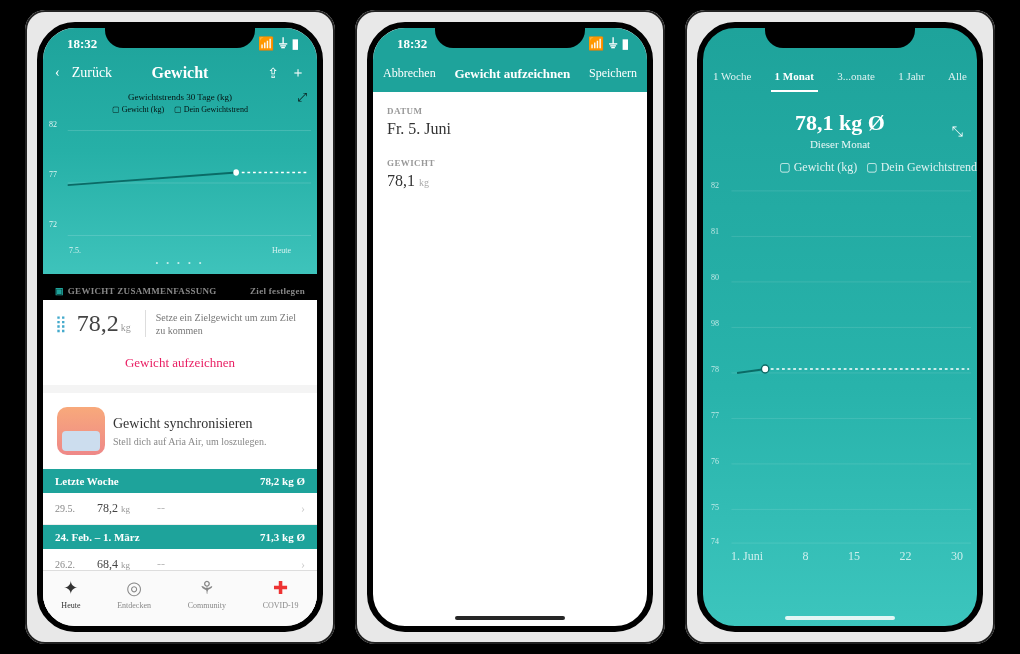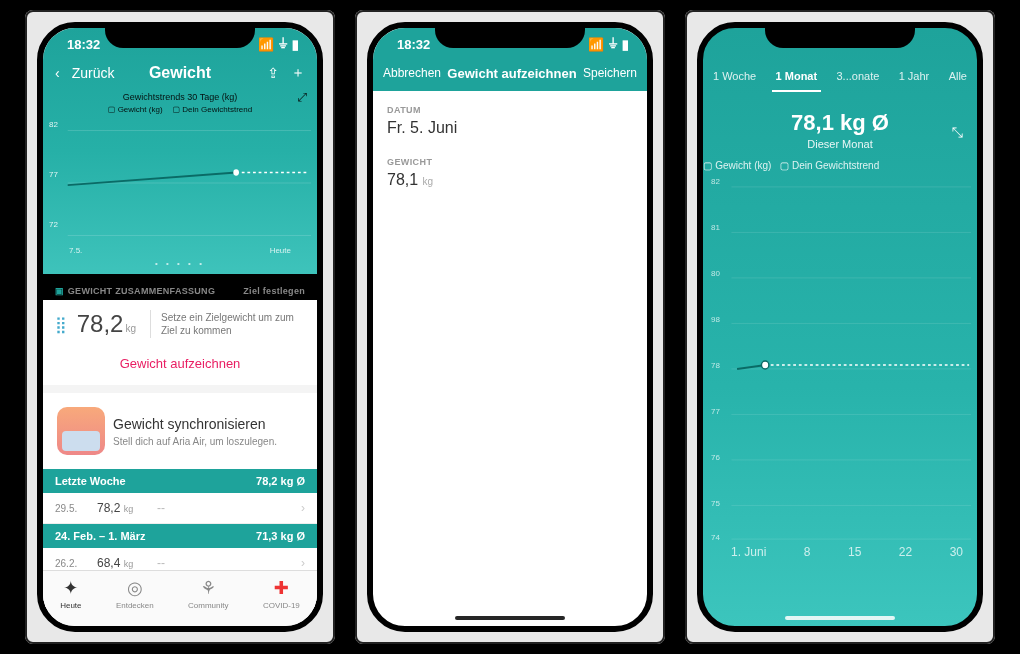--- a/index.html
+++ b/index.html
@@ -10,24 +10,25 @@
     justify-content: center;
     align-items: center;
     gap: 20px;
     width: 1020px;
     height: 654px;
   }
   .phone {
     width: 310px;
     height: 634px;
     background: #e8e8e8;
-    border-radius: 8px;
+    border-radius: 20px;
     padding: 12px;
     box-shadow: 0 0 0 2px #222 inset;
     position: relative;
+    font-family: Liberation Serif, serif;
   }
   .phone::before {
     content: "";
     position: absolute;
     top: 12px;
     left: 50%;
     transform: translateX(-50%);
     width: 150px;
     height: 26px;
     background: #000;
@@ -198,21 +199,21 @@
     display: flex;
     justify-content: space-between;
     padding: 6px 6px 0;
     font-size: 11px;
     color: #fff;
   }
   .tabs3 .t { padding: 4px 4px 8px; opacity: .85; }
   .tabs3 .t.active { font-weight: 700; border-bottom: 2px solid #fff; opacity: 1; }
   .big-val { text-align: center; margin: 18px 0 2px; font-size: 22px; font-weight: 600; color:#fff; position:relative;}
   .sub-val { text-align: center; font-size: 11px; color:#fff; opacity:.9; }
-  .legend3 { text-align: left; font-size: 10px; color:#fff; opacity:.85; margin: 10px 0 4px; }
+  .legend3 { text-align: right; font-size: 12px; color:#fff; opacity:.85; margin: 10px 0 4px; }
   .chart3 {
     height: 370px;
     position: relative;
     padding: 4px 6px 0;
   }
   .chart3 .grid-y { position:absolute; left:8px; color:#fff; opacity:.7; font-size:8px; }
   .chart-x3 { display: flex; justify-content: space-between; padding: 0 14px 6px 28px; font-size: 12px; color: #fff; opacity: .75; }
   .collapse { position:absolute; right:12px; top:0; font-size:14px; color:#fff; }
 </style>
 </head>

